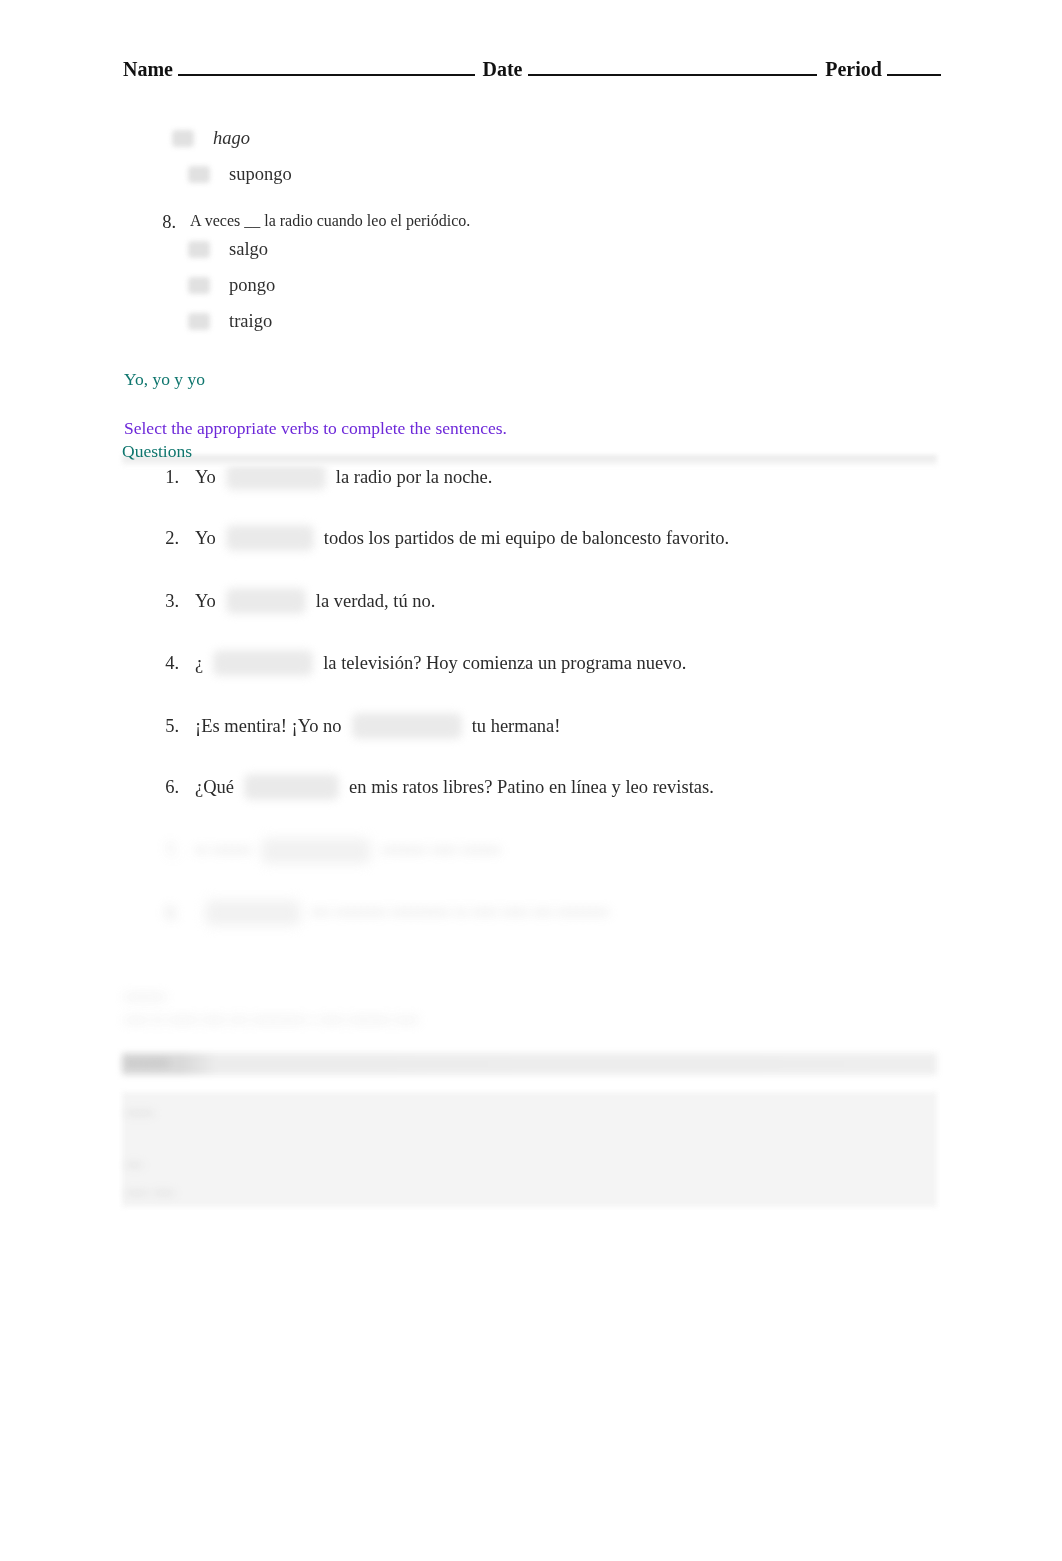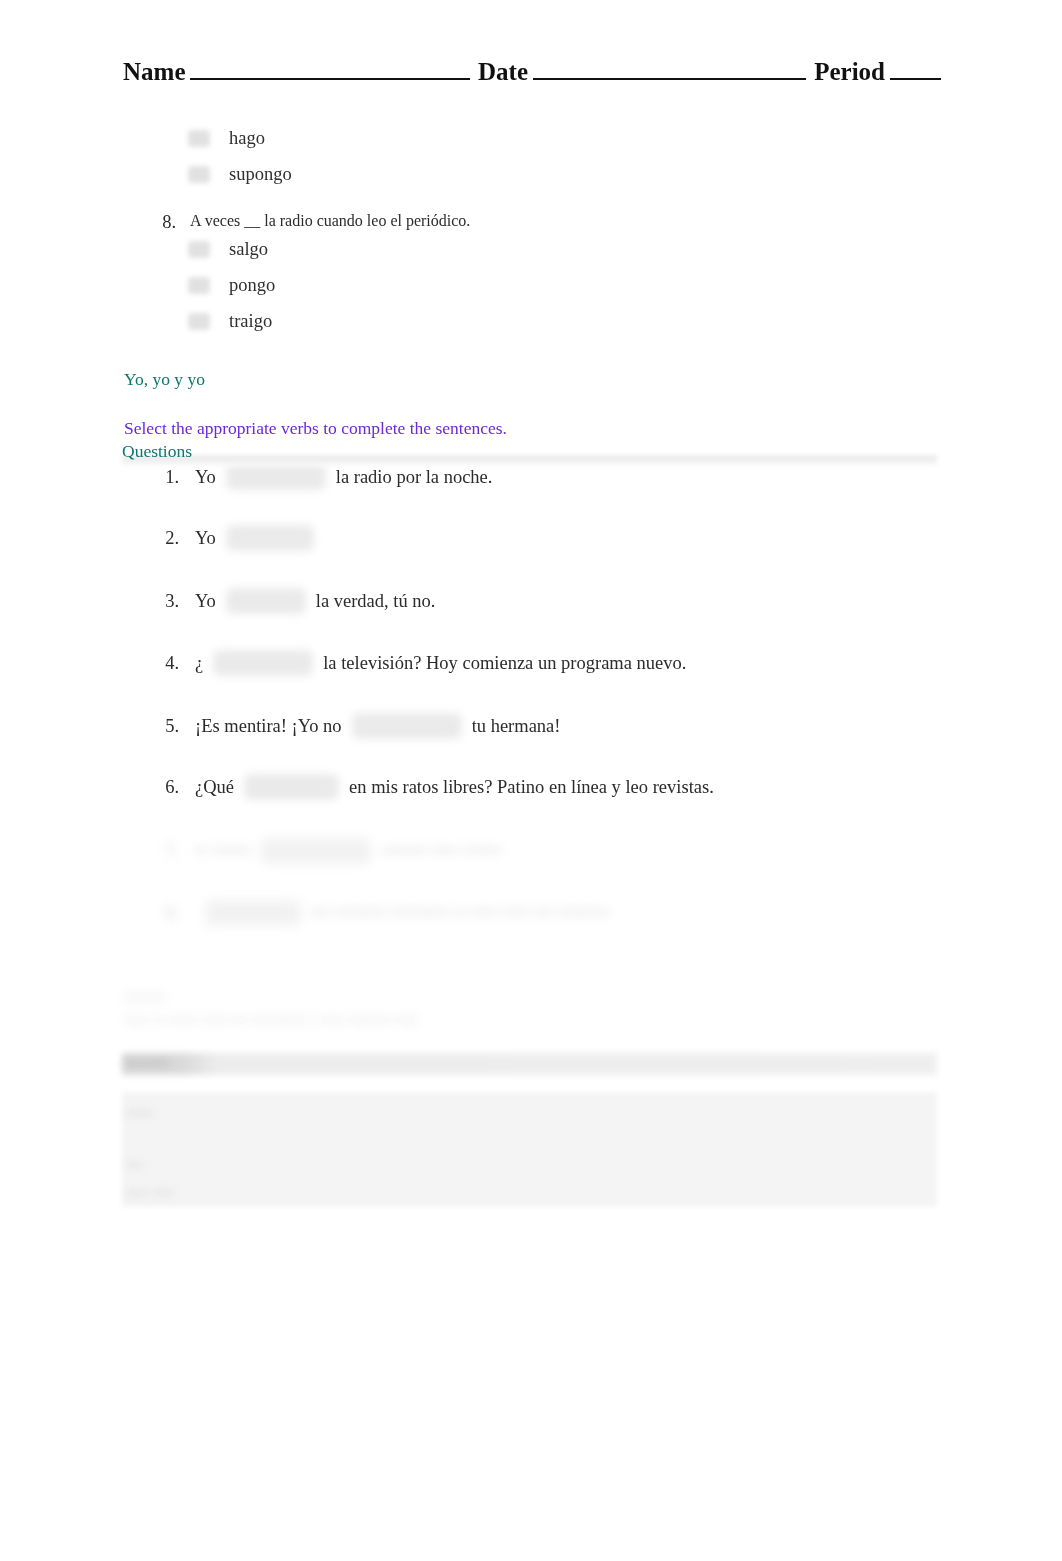--- a/index.html
+++ b/index.html
@@ -18,21 +18,21 @@
 
   
   .header-line {
     position: absolute;
     left: 123px;
     top: 58px;
     width: 818px;
     display: flex;
     align-items: baseline;
     font-weight: bold;
-    font-size: 25px;
+    font-size: 20px;
     color: #111111;
     white-space: nowrap;
   }
   .header-label { padding-right: 5px; }
   .rule {
     display: inline-block;
     border-bottom: 2px solid #111111;
     height: 11px;
     margin-right: 8px;
   }
@@ -210,21 +210,21 @@
 
 <div class="header-line">
   <span class="header-label">Name</span>
   <span class="rule rule-name"></span>
   <span class="header-label">Date</span>
   <span class="rule rule-date"></span>
   <span class="header-label">Period</span>
   <span class="rule rule-period"></span>
 </div>
 
-<div class="choice-row" style="left:188px; top:128px;">
+<div class="choice-row" style="left:172px; top:128px;font-style:italic;">
   <span class="radio-dot"></span>
   <span>hago</span>
 </div>
 <div class="choice-row" style="left:188px; top:164px;">
   <span class="radio-dot"></span>
   <span>supongo</span>
 </div>
 
 <div class="q-num" style="left:154px; top:212px;">8.</div>
 <div class="q-stem" style="left:190px; top:212px;">A veces __ la radio cuando leo el periódico.</div>
@@ -251,20 +251,21 @@
   <span class="idx">1.</span>
   <span class="pre-text">Yo</span>
   <span class="blank-box" style="width:100px;"></span>
   <span class="post-text">la radio por la noche.</span>
 </div>
 
 <div class="fill-row" style="left:155px; top:525px;">
   <span class="idx">2.</span>
   <span class="pre-text">Yo</span>
   <span class="blank-box" style="width:88px;"></span>
+  <span class="post-text">todos los partidos de mi equipo de baloncesto favorito.</span>
 </div>
 
 <div class="fill-row" style="left:155px; top:588px;">
   <span class="idx">3.</span>
   <span class="pre-text">Yo</span>
   <span class="blank-box" style="width:80px;"></span>
   <span class="post-text">la verdad, tú no.</span>
 </div>
 
 <div class="fill-row" style="left:155px; top:650px;">

